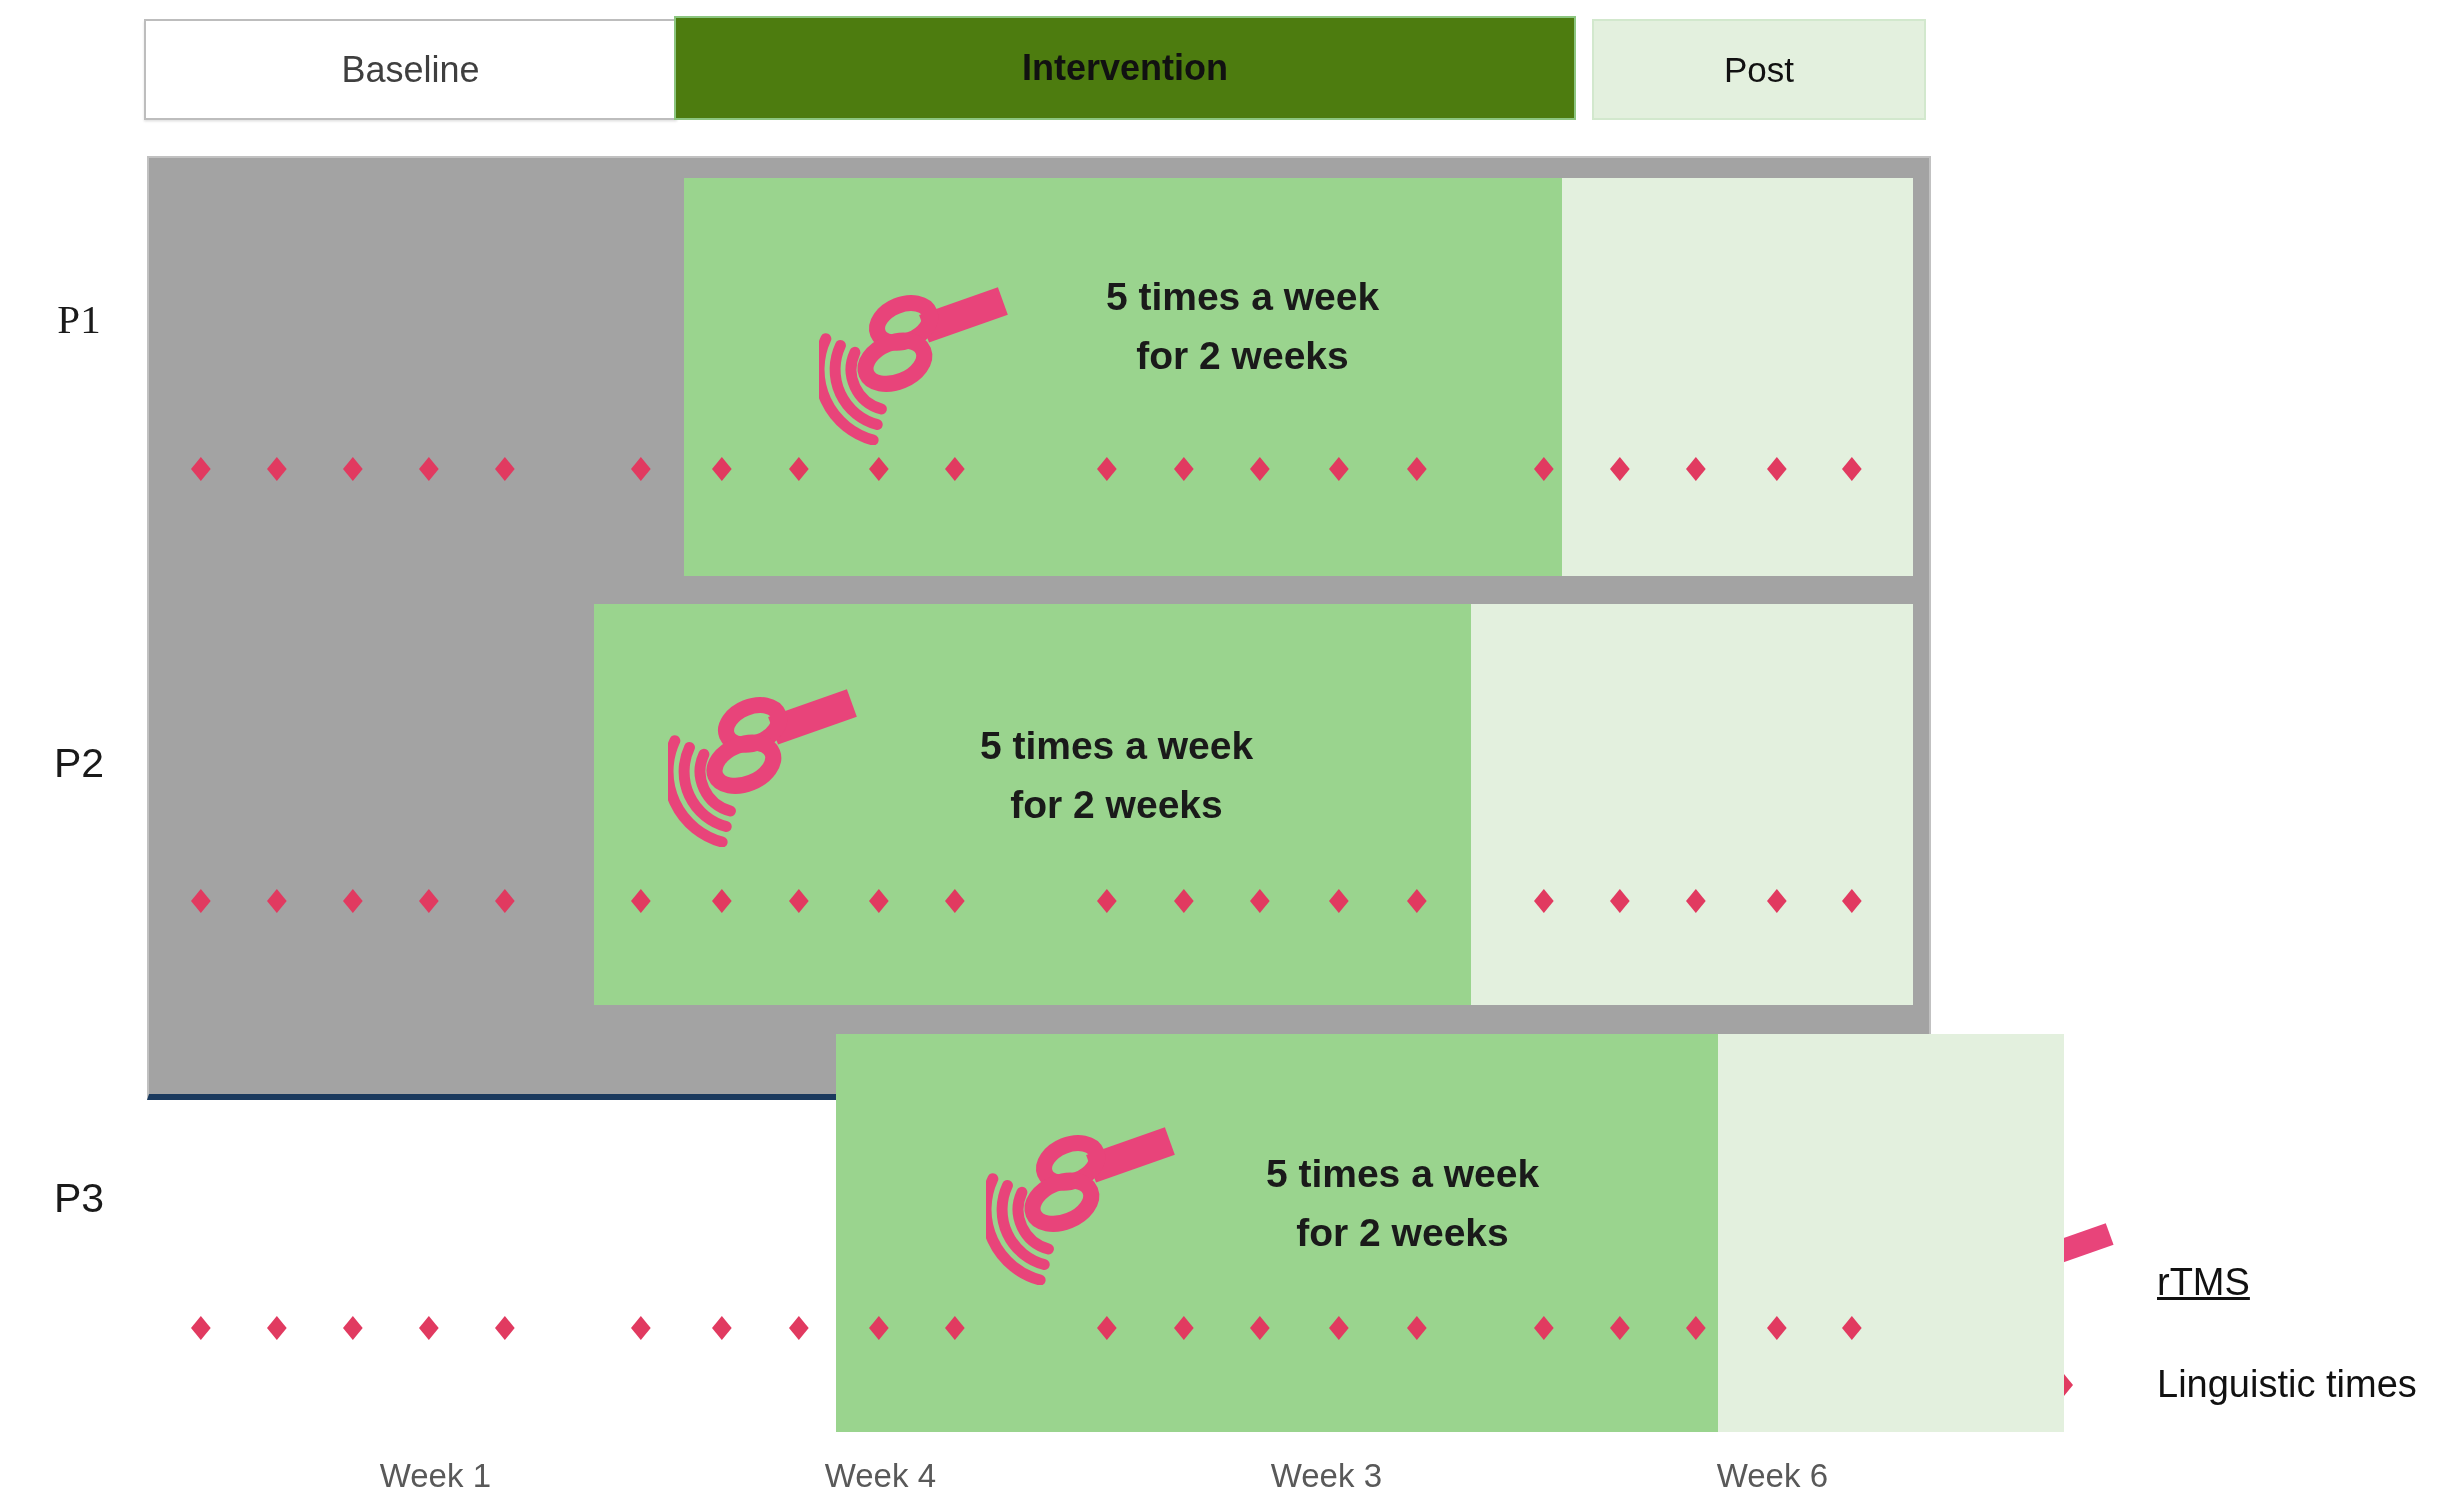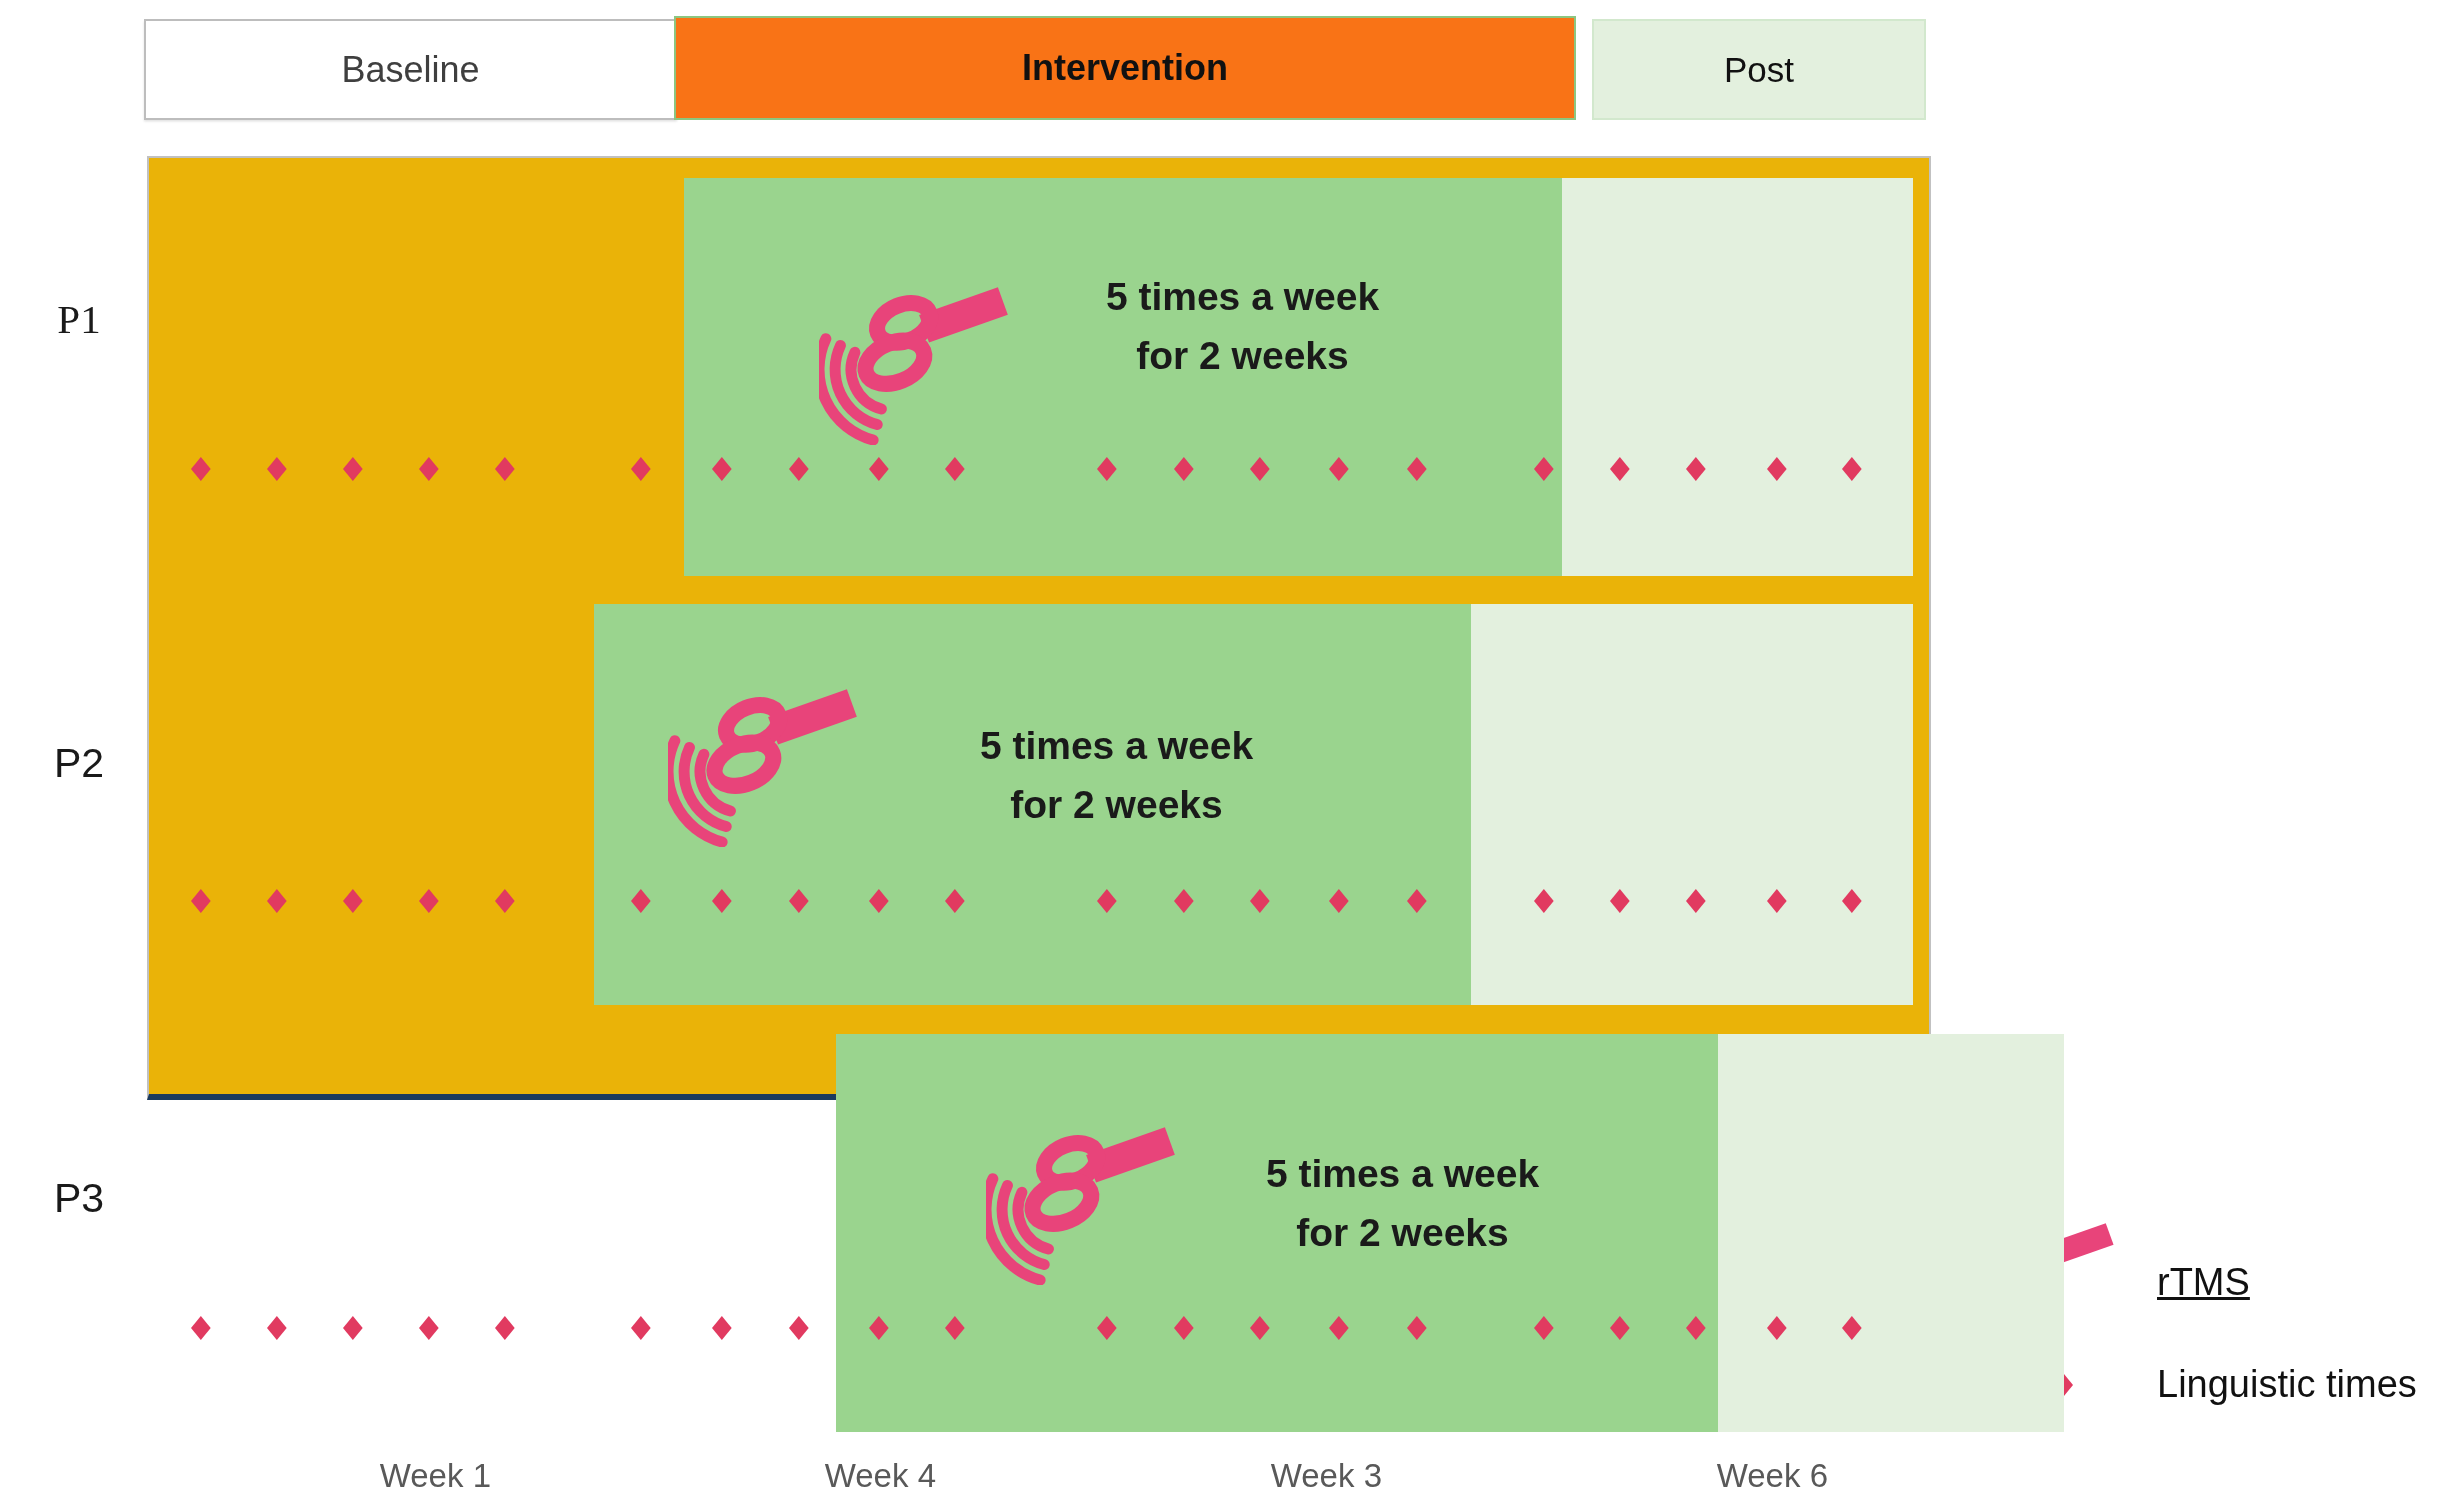--- a/index.html
+++ b/index.html
@@ -19,34 +19,34 @@
     font-size: 36px;
   }
   .phase-box.baseline {
     left: 144px; top: 19px; width: 533px; height: 101px;
     background: #ffffff; border: 2.3px solid #bdbdbd;
     color: #3f3f3f; font-weight: 500;
     box-shadow: 0 1.5px 2.3px rgba(0,0,0,0.12);
   }
   .phase-box.intervention {
     left: 674px; top: 16px; width: 902px; height: 104px;
-    background: #f97316; border: 2.3px solid #8cc680;
+    background: #4d7c0f; border: 2.3px solid #8cc680;
     color: #111111; font-weight: 700;
   }
   .phase-box.post {
     left: 1592px; top: 19px; width: 334px; height: 101px;
     background: #e3f0de; border: 2.3px solid #d2e8cd;
     color: #111111; font-weight: 500; font-size: 35px;
   }
 
   
   .frame {
     position: absolute;
     left: 147px; top: 156px; width: 1784px; height: 944px;
-    background: #eab308;
+    background: #a3a3a3;
     border: 2.3px solid #c1c1c1;
     border-bottom: 6px solid #1b3a5e;
   }
   .block { position: absolute; z-index: 1; }
   .block.green { background: #9ad48e; }
   .block.lightgreen { background: #e3f0de; }
 
   
   .p1-int  { left: 535px;  top: 19.7px;   width: 879px; height: 398px; }
   .p1-post { left: 1413px; top: 19.7px;   width: 351px;  height: 398px; }

